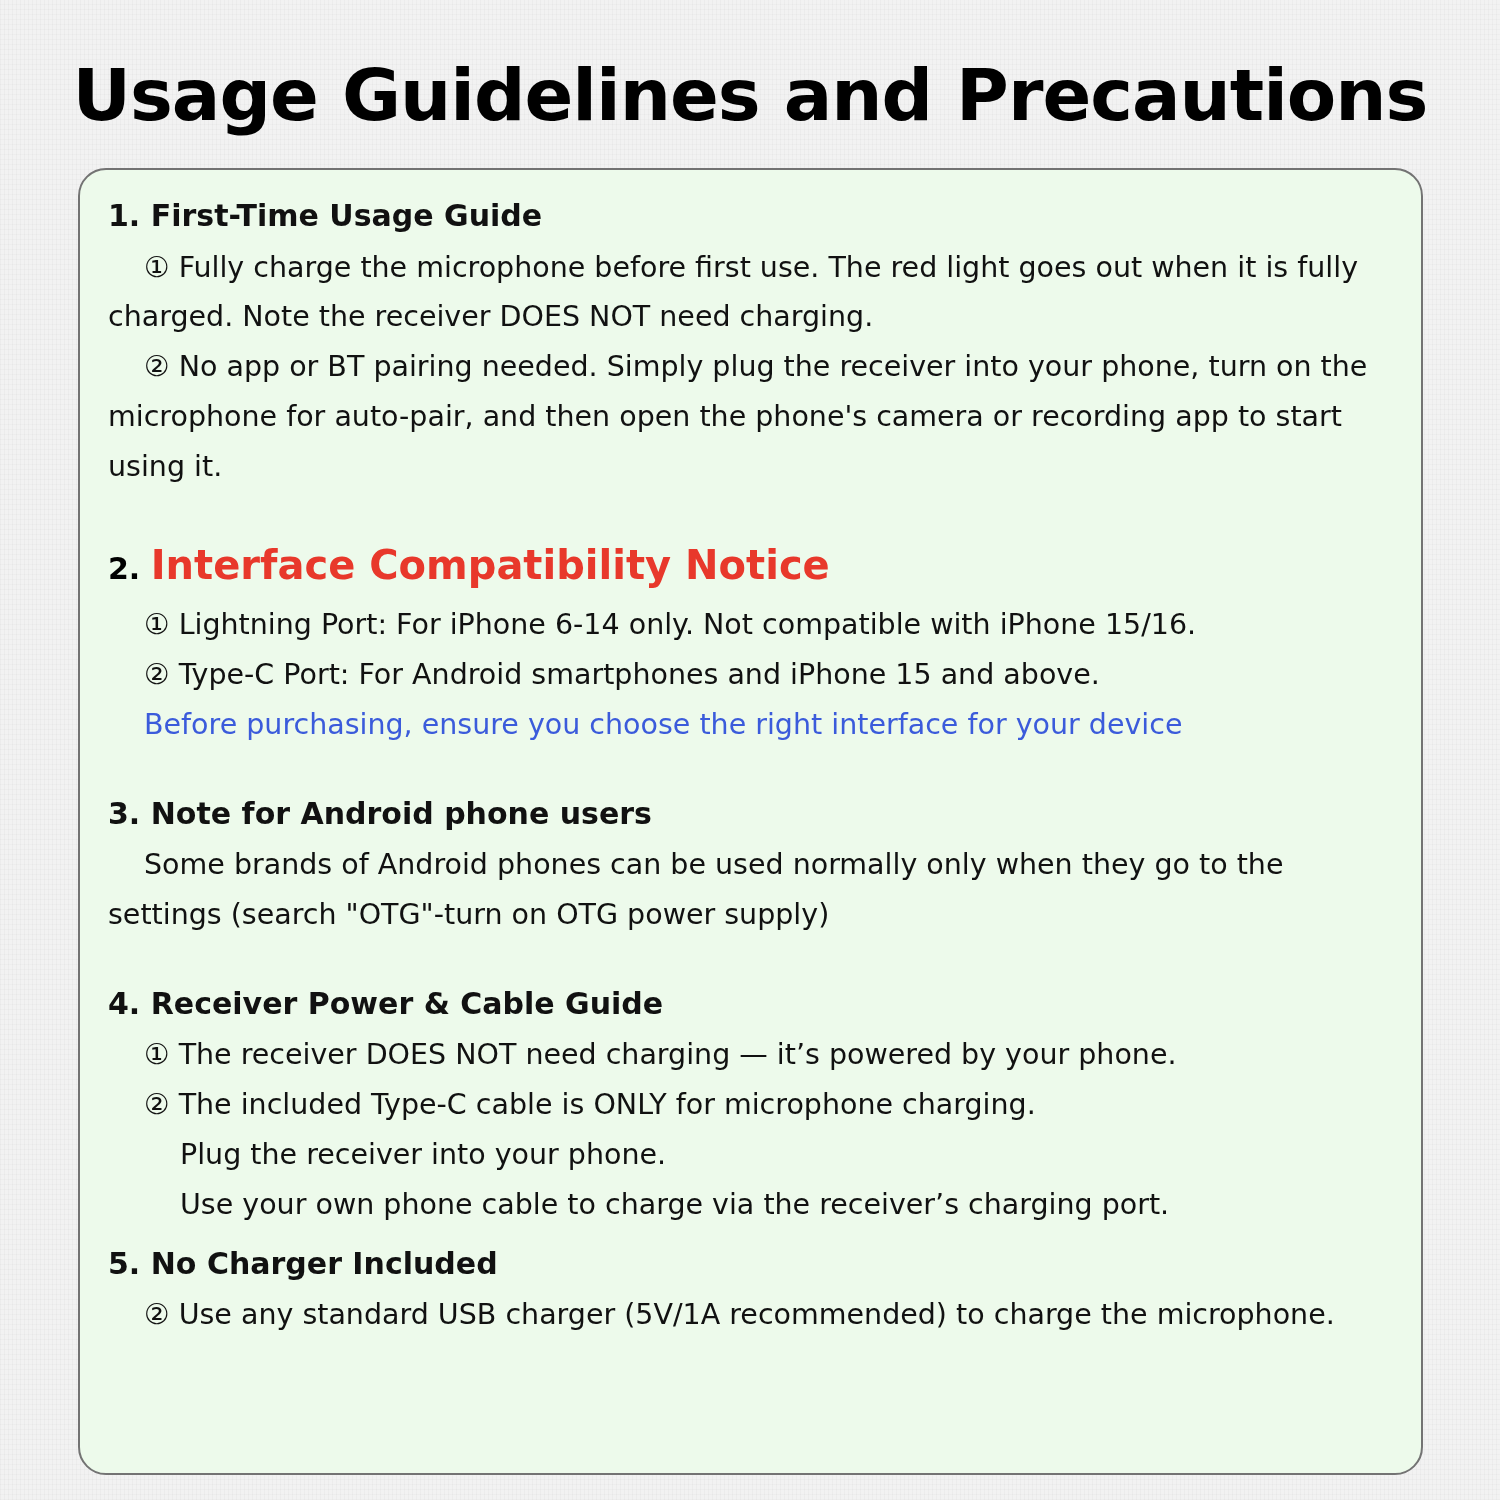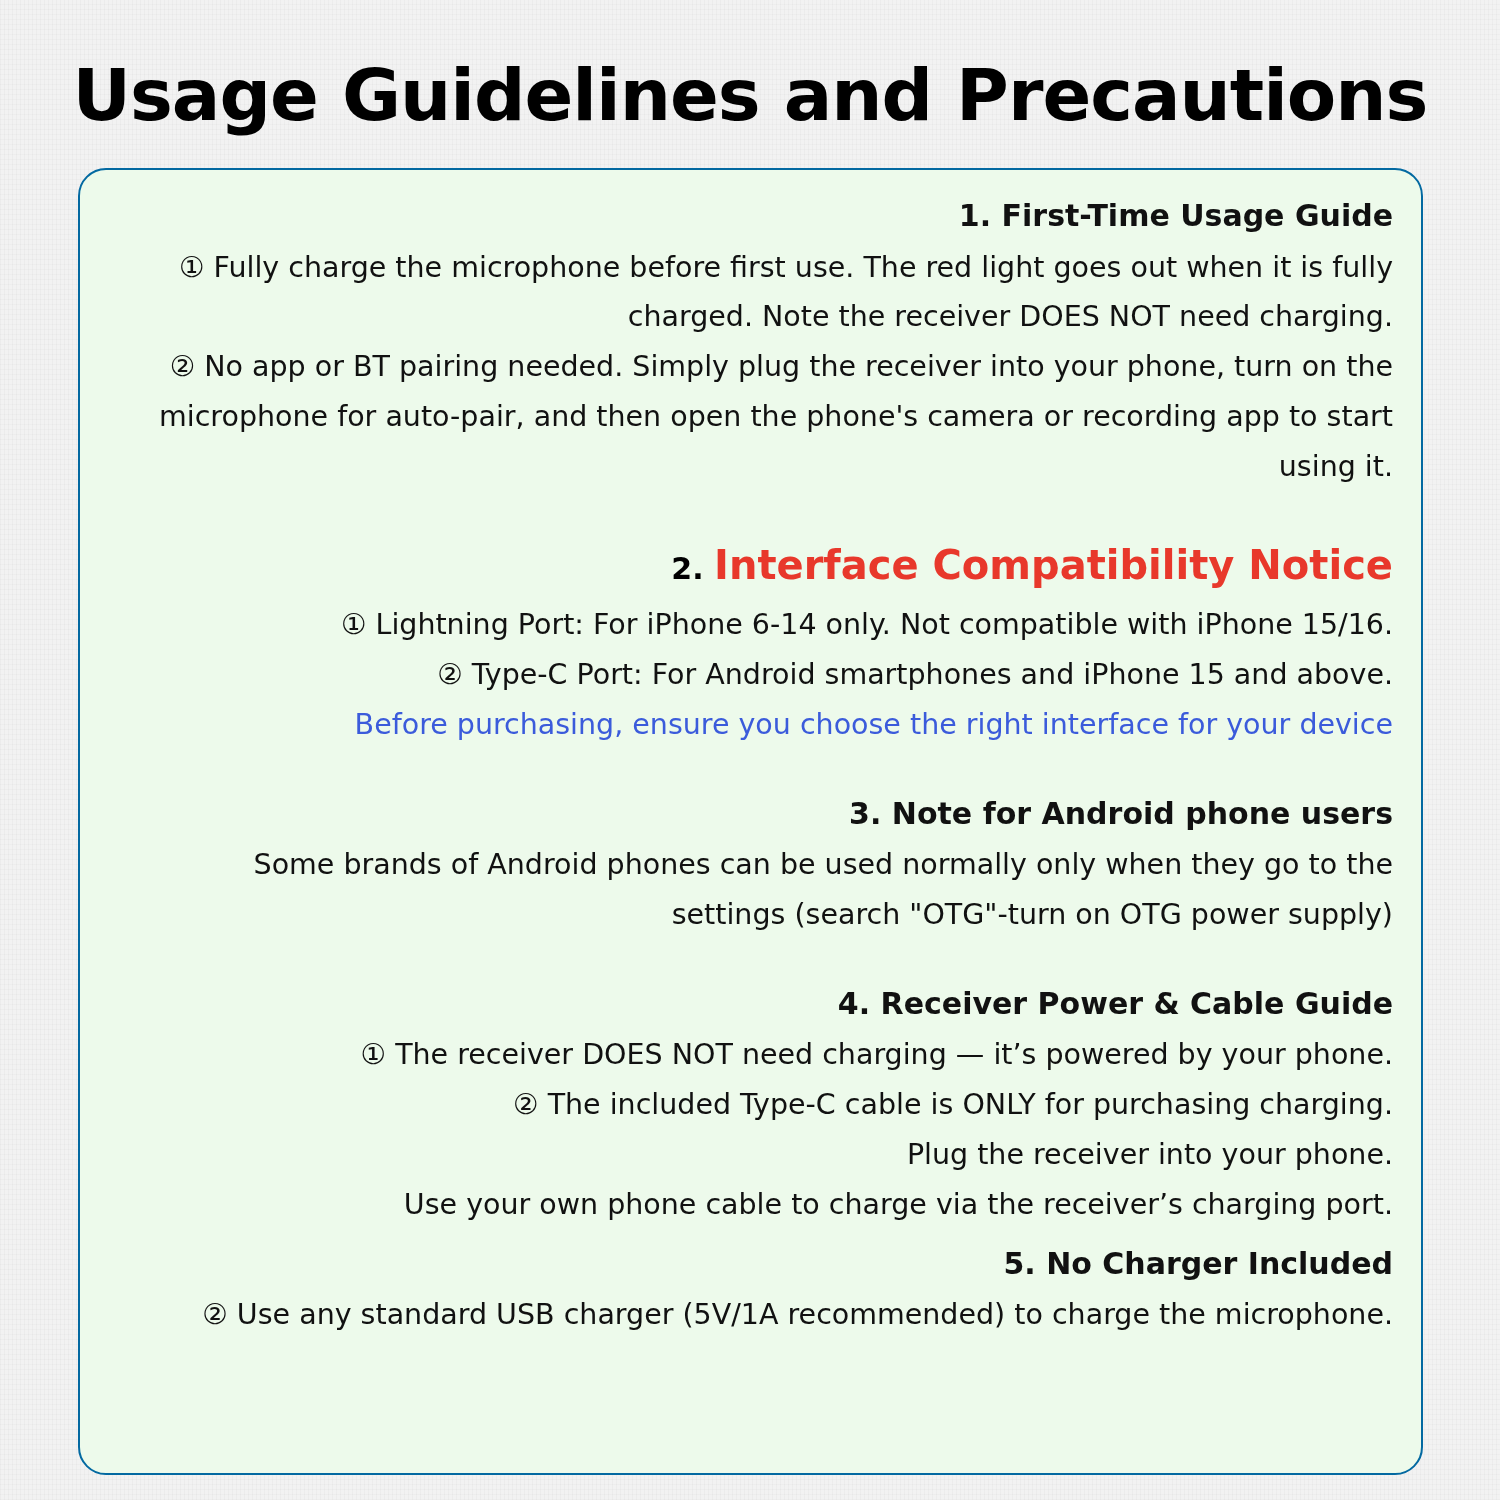--- a/index.html
+++ b/index.html
@@ -41,25 +41,24 @@
     line-height: 1.05;
   }
   .card {
     position: absolute;
     left: 78px;
     top: 168px;
     width: 1345px;
     height: 1307px;
     box-sizing: border-box;
     background: #edfaeb;
-    border: 2px solid #0369a1;
+    border: 2px solid #737373;
     border-radius: 28px;
     padding: 18px 28px 10px 28px;
     overflow: hidden;
-    text-align: right;
   }
   .content {
     font-size: 28.5px;
     line-height: 1.75;
     color: #111;
   }
   p {
     margin: 0;
   }
   .heading {
@@ -131,21 +130,21 @@
       </p>
       <p class="indent"><span>Some brands of Android phones can be used normally only when they go to the settings (search "</span><b><span>OTG</span></b><span>"-turn on OTG power supply)</span></p>
 
       <div class="gap"></div>
 
       <p class="heading">
         <span>4.</span>
         <span>Receiver Power &amp; Cable Guide</span>
       </p>
       <p class="indent"><span>①</span> <span>The receiver </span><b><span>DOES NOT need charging</span></b><span> — it’s powered by your phone.</span></p>
-      <p class="indent"><span>②</span> <span>The included Type-C cable is </span><b><span>ONLY for purchasing charging.</span></b><span></span></p>
+      <p class="indent"><span>②</span> <span>The included Type-C cable is </span><b><span>ONLY for microphone charging.</span></b><span></span></p>
       <p class="indent2">Plug the receiver into your phone.</p>
       <p class="indent2"><span>Use </span><b><span>your own phone cable</span></b><span> to charge via the receiver’s charging port.</span></p>
 
       <div class="gap-sm"></div>
 
       <p class="heading">
         <span>5.</span>
         <span>No Charger Included</span>
       </p>
       <p class="indent"><span>②</span> <span>Use any standard USB charger (</span><b><span>5V/1A recommended</span></b><span>) to charge the microphone.</span></p>

